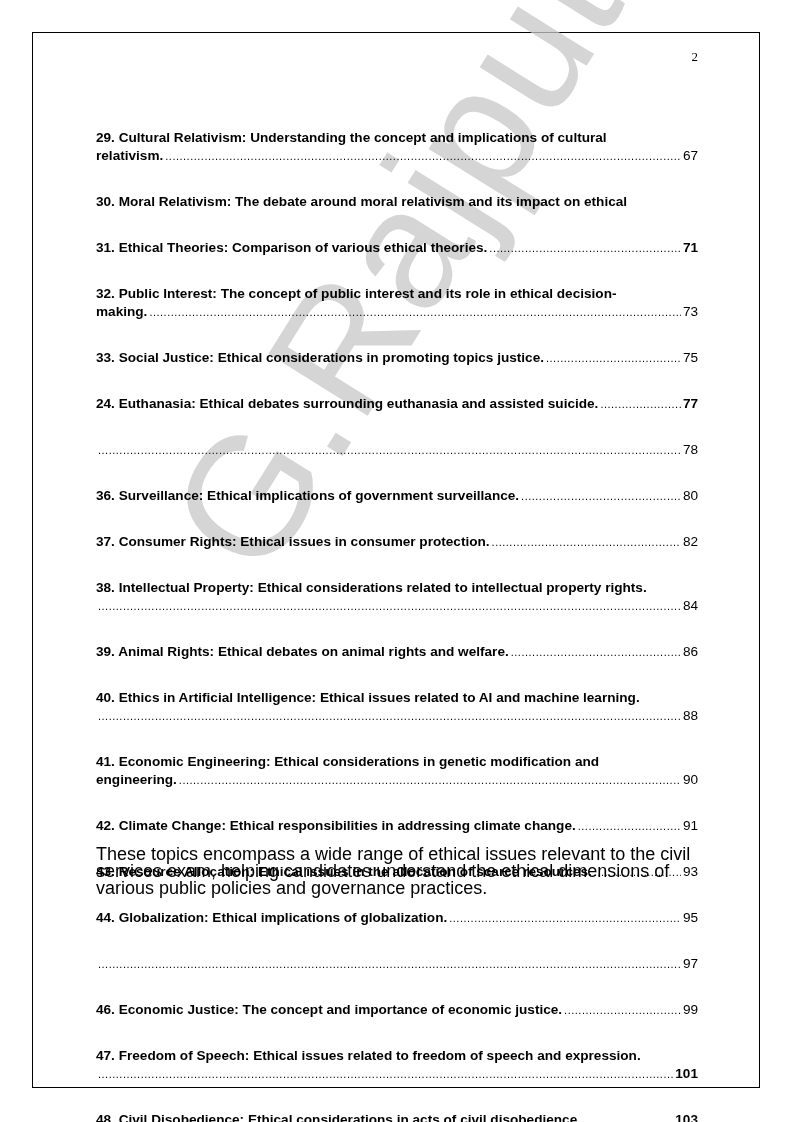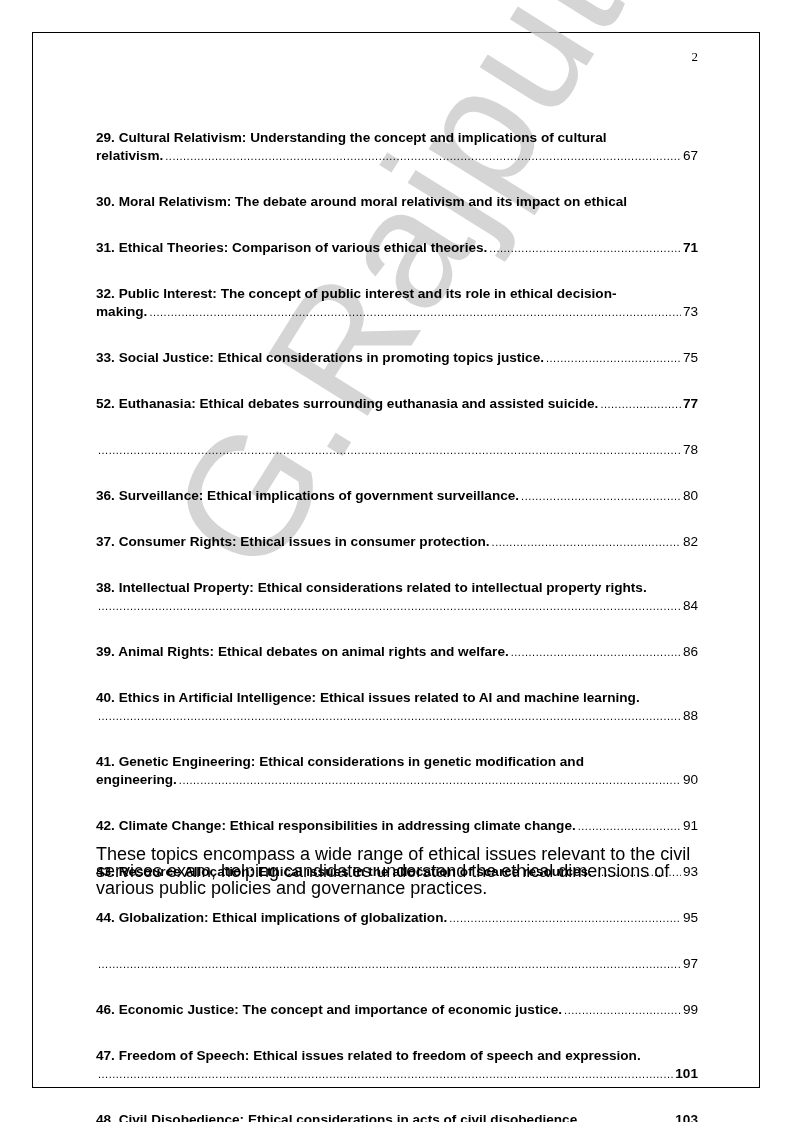--- a/index.html
+++ b/index.html
@@ -64,21 +64,21 @@
     </div>
     <div class="toc-entry single">
       <div class="line">
         <span class="text"><span>33.</span> <span>Social Justice:</span> <span>Ethical considerations in promoting topics justice.</span></span>
         <span class="leader"></span>
         <span class="pg regular">75</span>
       </div>
     </div>
     <div class="toc-entry single">
       <div class="line">
-        <span class="text"><span>52.</span> <span>Euthanasia:</span> <span>Ethical debates surrounding euthanasia and assisted suicide.</span></span>
+        <span class="text"><span>24.</span> <span>Euthanasia:</span> <span>Ethical debates surrounding euthanasia and assisted suicide.</span></span>
         <span class="leader"></span>
         <span class="pg">77</span>
       </div>
     </div>
     <div class="toc-entry single">
       <div class="line">
         <span class="leader"></span>
         <span class="pg regular">78</span>
       </div>
     </div>
@@ -111,21 +111,21 @@
       </div>
     </div>
     <div class="toc-entry">
       <div class="first"><span>40.</span> <span>Ethics in Artificial Intelligence:</span> <span>Ethical issues related to AI and machine learning.</span></div>
       <div class="line">
         <span class="leader"></span>
         <span class="pg regular">88</span>
       </div>
     </div>
     <div class="toc-entry">
-      <div class="first"><span>41.</span> <span>Genetic Engineering:</span> <span>Ethical considerations in genetic modification and</span></div>
+      <div class="first"><span>41.</span> <span>Economic Engineering:</span> <span>Ethical considerations in genetic modification and</span></div>
       <div class="line">
         <span class="text">engineering.</span>
         <span class="leader"></span>
         <span class="pg regular">90</span>
       </div>
     </div>
     <div class="toc-entry single">
       <div class="line">
         <span class="text"><span>42.</span> <span>Climate Change:</span> <span>Ethical responsibilities in addressing climate change.</span></span>
         <span class="leader"></span>

